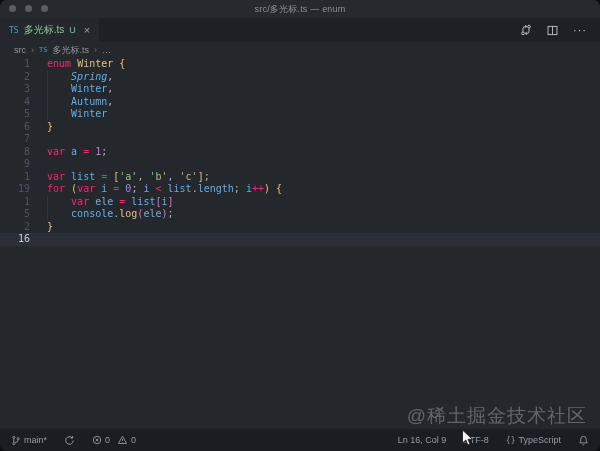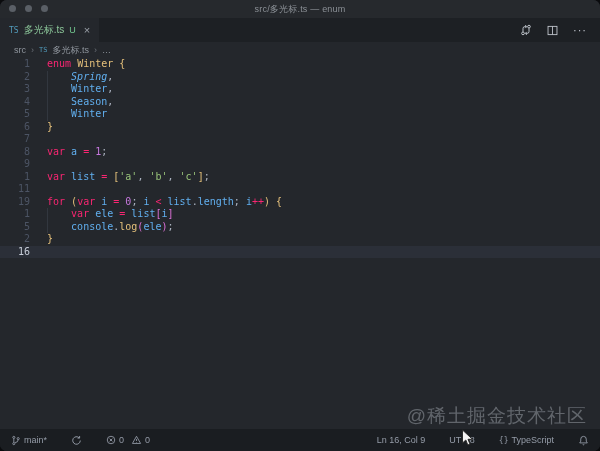--- a/index.html
+++ b/index.html
@@ -42,21 +42,21 @@
   .line.active { background:#2b2f38; }
   .line.active .gutter { color:#c7cdd8;text-align:right; }
   .line.guide::after { content:""; position:absolute; left:47px; top:0; bottom:0;
                        width:1px; background:#32373f; }
   .watermark { position:absolute; right:13px; bottom:0px; font-size:19px;
                color:rgba(148,153,160,0.55); letter-spacing:1px; }
 
   
   .statusbar { height:22px; flex:0 0 22px; background:#1a1d21; display:flex; align-items:center;
                padding:0 11px; font-size:9px; color:#959ca8; }
-  .sb-left, .sb-right { display:flex; align-items:center; gap:24px; }
+  .sb-left, .sb-right { display:flex; align-items:center; gap:17px; }
   .sb-right { margin-left:auto; }
   .sb-item { display:flex; align-items:center; gap:3px; cursor:pointer; }
   .sb-item svg { display:block; }
   .braces-glyph { font-family:"DejaVu Sans Mono", monospace; font-size:8px; color:#959ca8; }
 
   
   .mouse-cursor { position:absolute; left:461px; top:429px; z-index:50; pointer-events:none; }
 </style>
 </head>
 <body>
@@ -116,21 +116,21 @@
         <div class="line guide">
           <span class="gutter">2</span>
           <span class="code"><span style="color: rgb(171, 178, 191);">    </span><span style="color: rgb(97, 175, 239); font-style: italic;">Spring</span><span style="color: rgb(171, 178, 191);">,</span></span>
         </div>
         <div class="line guide">
           <span class="gutter">3</span>
           <span class="code"><span style="color: rgb(171, 178, 191);">    </span><span style="color: rgb(97, 175, 239);">Winter</span><span style="color: rgb(171, 178, 191);">,</span></span>
         </div>
         <div class="line guide">
           <span class="gutter">4</span>
-          <span class="code"><span style="color: rgb(171, 178, 191);">    </span><span style="color: rgb(97, 175, 239);">Season</span><span style="color: rgb(171, 178, 191);">,</span></span>
+          <span class="code"><span style="color: rgb(171, 178, 191);">    </span><span style="color: rgb(97, 175, 239);">Autumn</span><span style="color: rgb(171, 178, 191);">,</span></span>
         </div>
         <div class="line guide">
           <span class="gutter">5</span>
           <span class="code"><span style="color: rgb(171, 178, 191);">    </span><span style="color: rgb(97, 175, 239);">Winter</span></span>
         </div>
         <div class="line">
           <span class="gutter">6</span>
           <span class="code"><span style="color: rgb(229, 192, 123);">}</span></span>
         </div>
         <div class="line">
@@ -141,24 +141,20 @@
           <span class="gutter">8</span>
           <span class="code"><span style="color: rgb(249, 38, 114);">var</span><span style="color: rgb(171, 178, 191);"> </span><span style="color: rgb(97, 175, 239);">a</span><span style="color: rgb(171, 178, 191);"> </span><span style="color: rgb(249, 38, 114);">=</span><span style="color: rgb(171, 178, 191);"> </span><span style="color: rgb(198, 120, 221);">1</span><span style="color: rgb(171, 178, 191);">;</span></span>
         </div>
         <div class="line">
           <span class="gutter">9</span>
           <span class="code"></span>
         </div>
         <div class="line">
           <span class="gutter">1</span>
           <span class="code"><span style="color: rgb(249, 38, 114);">var</span><span style="color: rgb(171, 178, 191);"> </span><span style="color: rgb(97, 175, 239);">list</span><span style="color: rgb(171, 178, 191);"> </span><span style="color: rgb(249, 38, 114);">=</span><span style="color: rgb(171, 178, 191);"> </span><span style="color: rgb(229, 192, 123);">[</span><span style="color: rgb(152, 195, 121);">'a'</span><span style="color: rgb(171, 178, 191);">,</span><span style="color: rgb(171, 178, 191);"> </span><span style="color: rgb(152, 195, 121);">'b'</span><span style="color: rgb(171, 178, 191);">,</span><span style="color: rgb(171, 178, 191);"> </span><span style="color: rgb(152, 195, 121);">'c'</span><span style="color: rgb(229, 192, 123);">]</span><span style="color: rgb(171, 178, 191);">;</span></span>
-        </div>
-        <div class="line">
-          <span class="gutter">11</span>
-          <span class="code"></span>
         </div>
         <div class="line">
           <span class="gutter">19</span>
           <span class="code"><span style="color: rgb(249, 38, 114);">for</span><span style="color: rgb(171, 178, 191);"> </span><span style="color: rgb(229, 192, 123);">(</span><span style="color: rgb(249, 38, 114);">var</span><span style="color: rgb(171, 178, 191);"> </span><span style="color: rgb(97, 175, 239);">i</span><span style="color: rgb(171, 178, 191);"> </span><span style="color: rgb(249, 38, 114);">=</span><span style="color: rgb(171, 178, 191);"> </span><span style="color: rgb(198, 120, 221);">0</span><span style="color: rgb(171, 178, 191);">;</span><span style="color: rgb(171, 178, 191);"> </span><span style="color: rgb(97, 175, 239);">i</span><span style="color: rgb(171, 178, 191);"> </span><span style="color: rgb(249, 38, 114);">&lt;</span><span style="color: rgb(171, 178, 191);"> </span><span style="color: rgb(97, 175, 239);">list</span><span style="color: rgb(171, 178, 191);">.</span><span style="color: rgb(97, 175, 239);">length</span><span style="color: rgb(171, 178, 191);">;</span><span style="color: rgb(171, 178, 191);"> </span><span style="color: rgb(97, 175, 239);">i</span><span style="color: rgb(249, 38, 114);">++</span><span style="color: rgb(229, 192, 123);">)</span><span style="color: rgb(171, 178, 191);"> </span><span style="color: rgb(229, 192, 123);">{</span></span>
         </div>
         <div class="line guide">
           <span class="gutter">1</span>
           <span class="code"><span style="color: rgb(171, 178, 191);">    </span><span style="color: rgb(249, 38, 114);">var</span><span style="color: rgb(171, 178, 191);"> </span><span style="color: rgb(97, 175, 239);">ele</span><span style="color: rgb(171, 178, 191);"> </span><span style="color: rgb(249, 38, 114);">=</span><span style="color: rgb(171, 178, 191);"> </span><span style="color: rgb(97, 175, 239);">list</span><span style="color: rgb(218, 112, 214);">[</span><span style="color: rgb(97, 175, 239);">i</span><span style="color: rgb(218, 112, 214);">]</span></span>
         </div>
         <div class="line guide">

